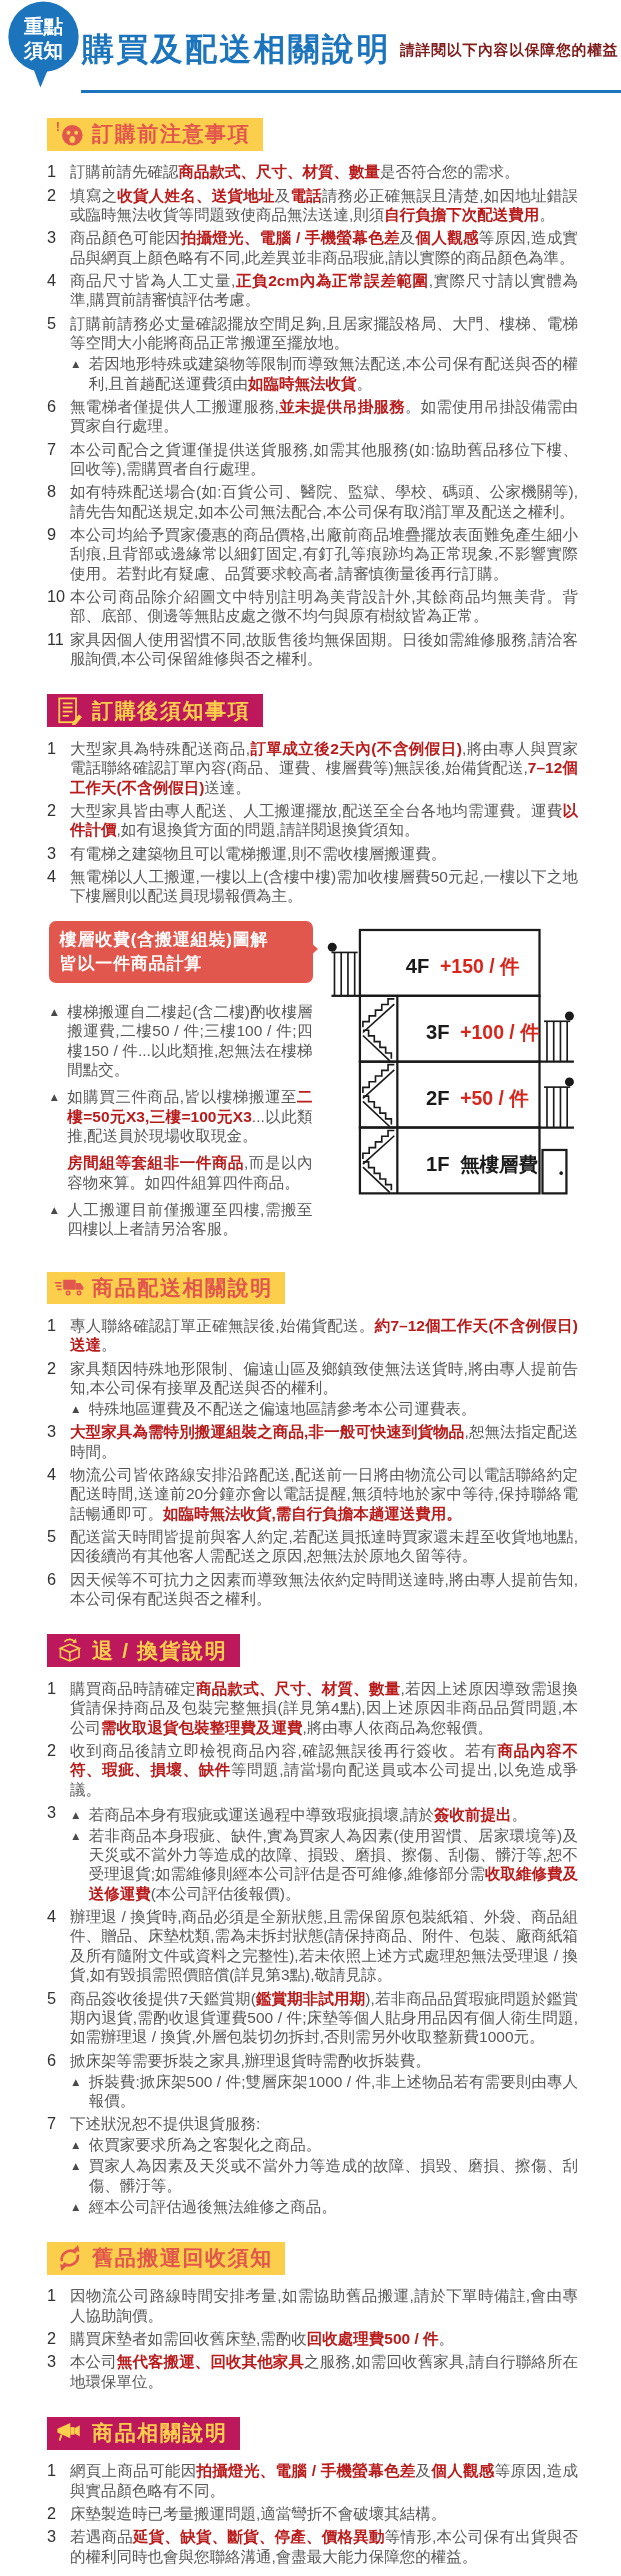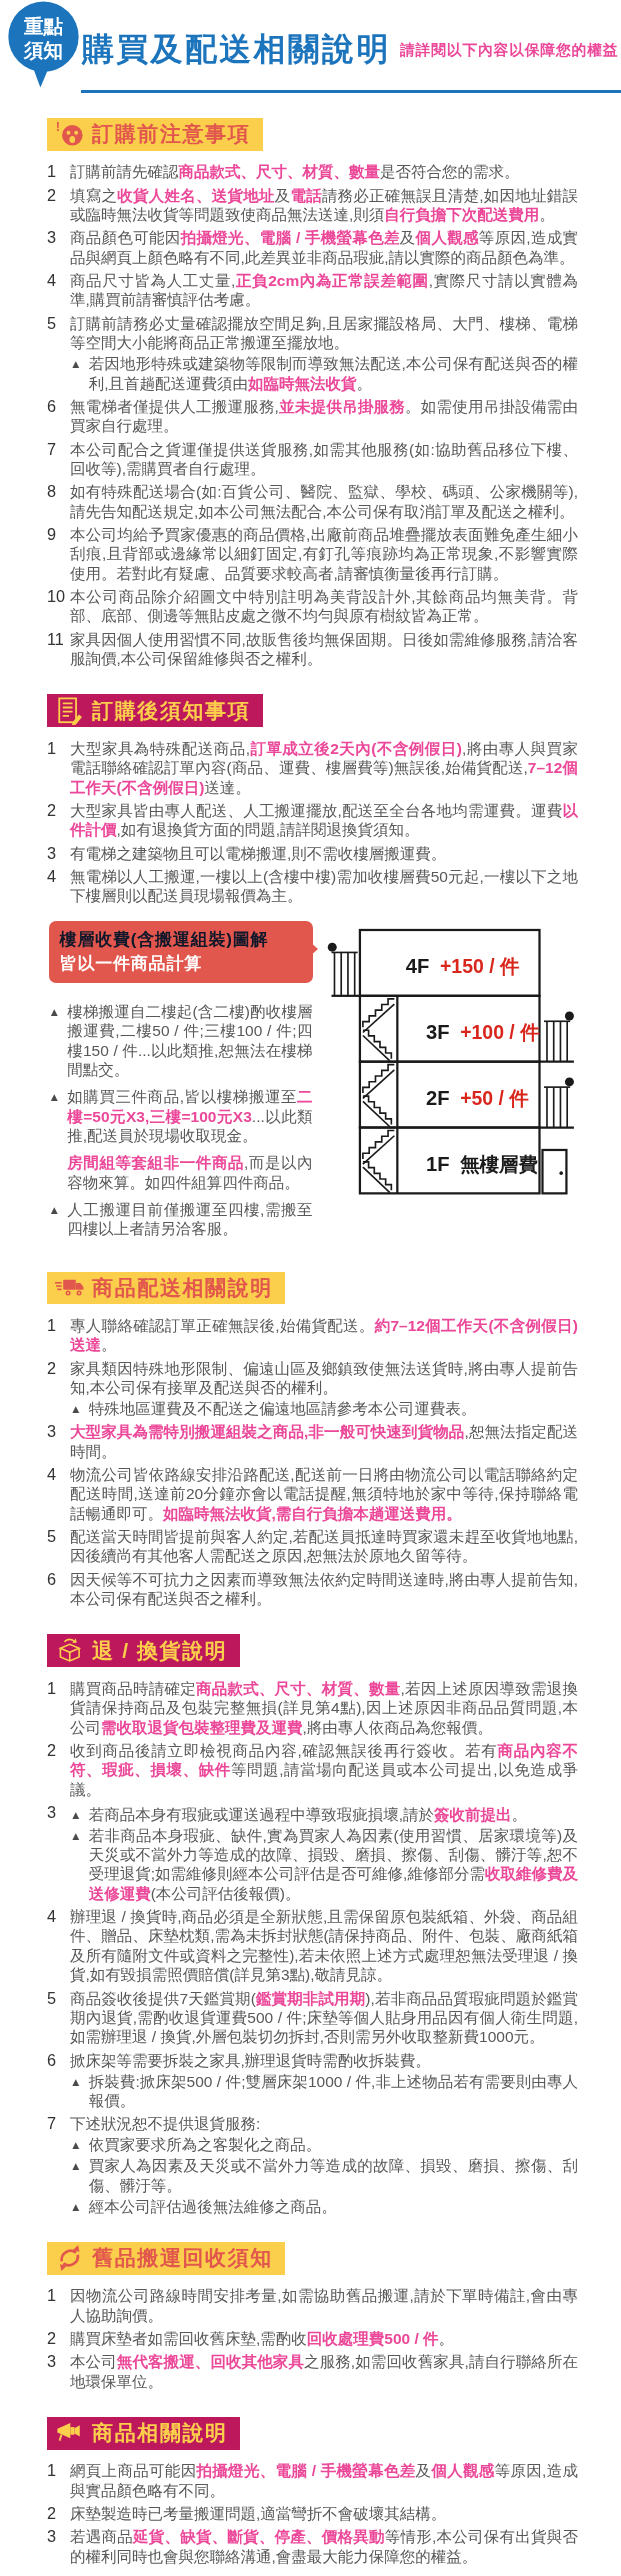--- a/index.html
+++ b/index.html
@@ -5,45 +5,45 @@
   *{margin:0;padding:0;box-sizing:border-box}
   html,body{background:#fff}
   body{width:622px;font-family:"Liberation Sans","DejaVu Sans",sans-serif;color:#595757}
   .page{width:622px;min-height:2576px;position:relative;padding-bottom:7.8px}
   
   .header{position:relative;height:96px}
   .balloon{position:absolute;left:6.2px;top:0;width:75px}
   .balloon svg{display:block;width:75px}
   .titlewrap{position:absolute;left:82px;top:28px;display:flex;align-items:center;gap:9.3px;white-space:nowrap}
   .title{font-size:32px;color:#1c75bc;letter-spacing:2.3px;font-weight:bold}
-  .subtitle{font-size:14.8px;color:#ec4899;font-weight:bold;letter-spacing:0.8px}
+  .subtitle{font-size:14.8px;color:#7f1d1d;font-weight:bold;letter-spacing:0.8px}
   .header-rule{position:absolute;left:81px;right:0;bottom:3.1px;height:3.1px;background:#1c75bc}
   
   main{padding:0 44px 0 47px}
   .banner{display:inline-flex;align-items:center;gap:7.8px;padding:2.3px 12.4px 2.3px 7.8px;font-size:21px;font-weight:bold;margin:22px 0 11.7px;letter-spacing:1.6px}
   .banner.yellow{background:#fbce4b;color:#e2574d}
   .banner.red{background:#be185d;color:#fbce4b}
   .banner .bicon{display:inline-flex}
   .banner .bicon svg{display:block;width:29.5px;height:28px}
   .item{display:flex;margin-bottom:3.9px;font-size:15.5px;line-height:19.4px}
   .num{flex:0 0 23px;font-size:16.3px;color:#333}
   .ibody{flex:1;text-align:justify}
-  .red{color:#ec4899;font-weight:bold}
+  .red{color:#b91c1c;font-weight:bold}
   .note{display:flex;margin-top:1.6px}
   .tri{flex:0 0 18.7px;font-size:11.7px;line-height:19.4px;color:#4a4a4a}
   .note.nomark{padding-left:18.7px}
   .notebody{flex:1;text-align:justify}
   
   .diagram{display:flex;gap:11px;margin:15.5px 0 3.1px 1.6px}
   .dleft{flex:0 0 264px}
   .dright{flex:1;padding-top:3.1px}
   .dright svg{width:100%;display:block}
   .bubble{position:relative;background:#e2574d;border-radius:7px;padding:7px 11px;font-weight:bold;font-size:17px;line-height:24px;margin-bottom:18.7px;letter-spacing:0.8px}
   .bubble:after{content:"";position:absolute;right:-13.2px;top:20px;border:8.6px solid transparent;border-left:9.3px solid #e2574d}
-  .bl1{color:#0f172a}
+  .bl1{color:#ffffff}
   .bl2{color:#fff}
   .dleft .note{font-size:15.5px;line-height:19.4px;margin-bottom:7.8px}
 </style>
 </head>
 <body>
 
 <div class="page">
 
   <header class="header">
     <div class="balloon">

